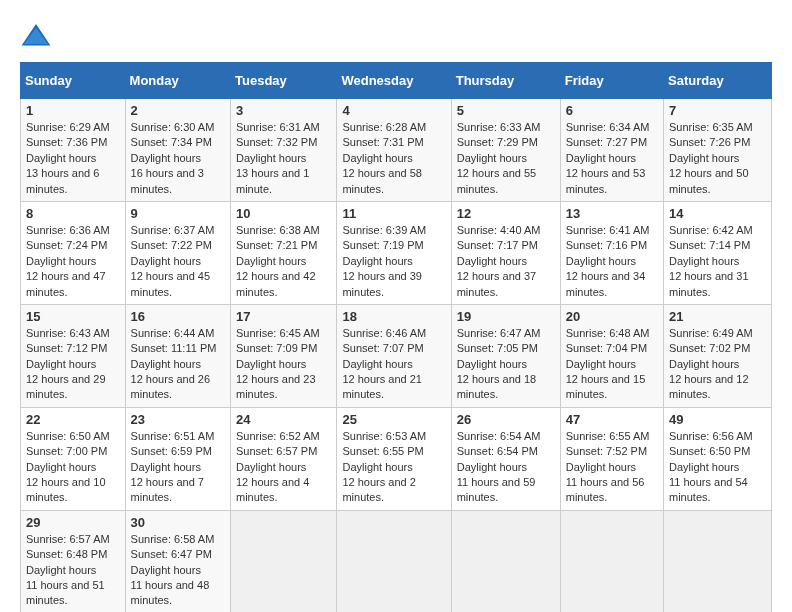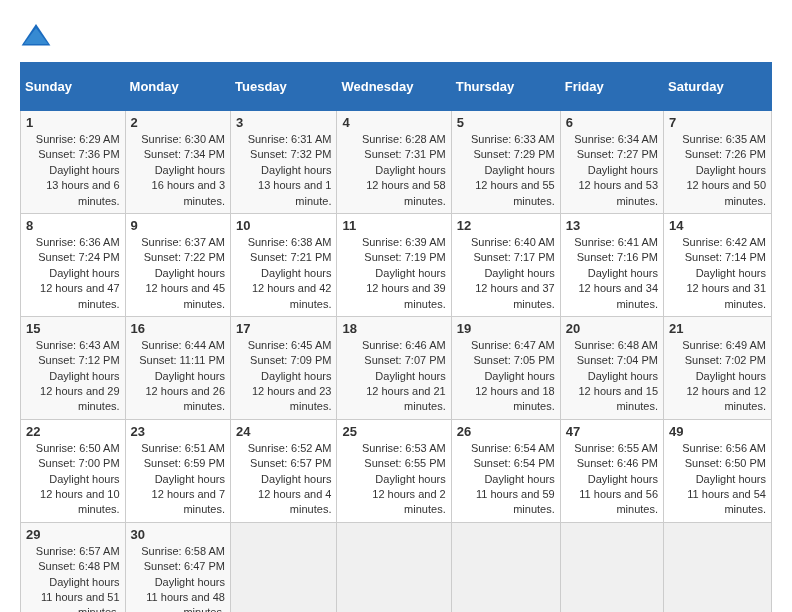--- a/index.html
+++ b/index.html
@@ -48,21 +48,21 @@
       color: #555;
     }
     table {
       width: 100%;
       border-collapse: collapse;
       font-size: 11px;
     }
     thead th {
       background-color: #2a6db5;
       color: white;
-      padding: 16px 4px;
+      padding: 10px 4px;
       text-align: left;
       font-size: 13px;
       font-weight: bold;
       border: 1px solid #2a6db5;
     }
     tbody td {
       border: 1px solid #ccc;
       vertical-align: top;
       padding: 4px 5px;
       min-height: 80px;
@@ -77,21 +77,20 @@
       background-color: #fff;
     }
     .day-num {
       font-size: 13px;
       font-weight: bold;
       display: block;
       margin-bottom: 2px;
     }
     .cell-content {
       line-height: 1.4;
-      text-align: right;
     }
     td.empty {
       background-color: #f0f0f0 !important;
     }
   </style>
 </head>
 <body>
 
 <div class="header">
   <div class="logo">
@@ -221,21 +220,21 @@
         <div class="cell-content">
           <span>Sunrise: 6:39 AM</span><br>
           <span>Sunset: 7:19 PM</span><br>
           <span>Daylight hours</span><br>
           <span>12 hours and 39 minutes.</span>
         </div>
       </td>
         <td>
         <span class="day-num">12</span>
         <div class="cell-content">
-          <span>Sunrise: 6:40 AM</span><br>
+          <span>Sunrise: 4:40 AM</span><br>
           <span>Sunset: 7:17 PM</span><br>
           <span>Daylight hours</span><br>
           <span>12 hours and 37 minutes.</span>
         </div>
       </td>
         <td>
         <span class="day-num">13</span>
         <div class="cell-content">
           <span>Sunrise: 6:41 AM</span><br>
           <span>Sunset: 7:16 PM</span><br>
@@ -361,21 +360,21 @@
           <span>Sunrise: 6:54 AM</span><br>
           <span>Sunset: 6:54 PM</span><br>
           <span>Daylight hours</span><br>
           <span>11 hours and 59 minutes.</span>
         </div>
       </td>
         <td>
         <span class="day-num">47</span>
         <div class="cell-content">
           <span>Sunrise: 6:55 AM</span><br>
-          <span>Sunset: 6:46 PM</span><br>
+          <span>Sunset: 7:52 PM</span><br>
           <span>Daylight hours</span><br>
           <span>11 hours and 56 minutes.</span>
         </div>
       </td>
         <td>
         <span class="day-num">49</span>
         <div class="cell-content">
           <span>Sunrise: 6:56 AM</span><br>
           <span>Sunset: 6:50 PM</span><br>
           <span>Daylight hours</span><br>

